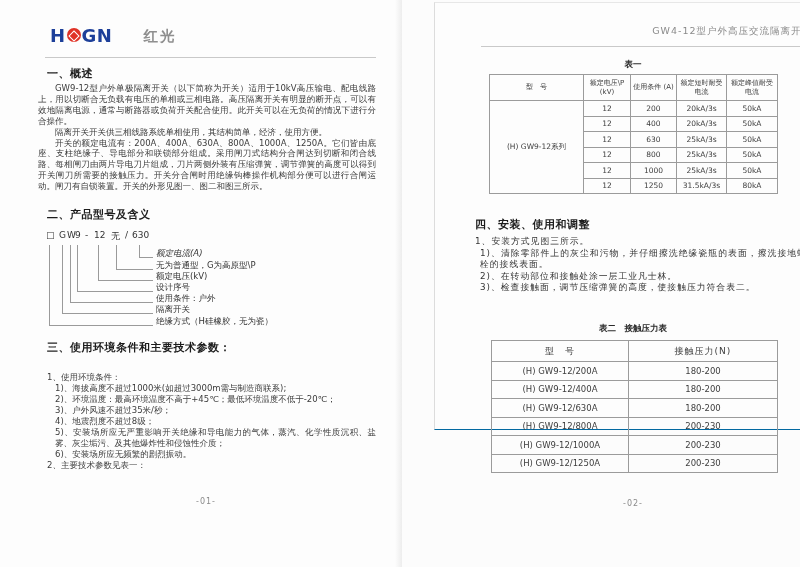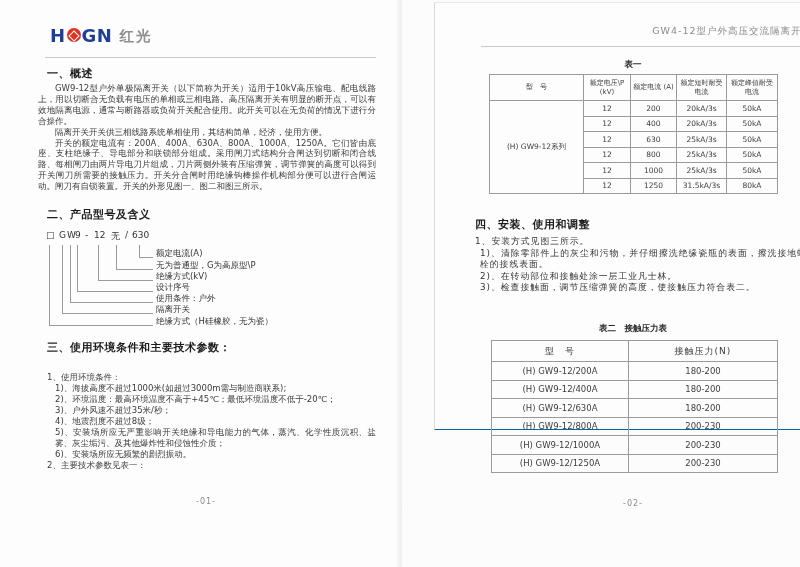--- a/index.html
+++ b/index.html
@@ -7,21 +7,21 @@
   body { font-family:"DejaVu Sans","Liberation Sans",sans-serif; background:#f4f4f4; }
   .sheet { position:relative; width:800px; height:567px; background:#fcfcfc; overflow:hidden; }
 
   .page-left { position:absolute; left:0; top:0; width:400px; height:567px; background:#fdfdfd; }
   .page-divider { position:absolute; left:395px; top:0; width:7px; height:567px;
     background:linear-gradient(to right,#fdfdfd,#ededed); }
   .page-right { position:absolute; left:402px; top:2px; width:398px; height:428px;
     background:#fdfdfd; border-left:1px solid #dcdcdc; border-top:1px solid #e7e7e7; border-bottom:1px solid #0369a1;margin-left:32px; }
 
   
-  .logo { position:absolute; left:50px; top:25px; height:22px; display:flex; align-items:center; }
+  .logo { position:absolute; left:50px; top:25px; height:22px; display:flex; align-items:center;gap:24px; }
   .logo-letter { font-weight:bold; font-size:18px; color:#1d3f99; letter-spacing:.5px; line-height:20px; }
   .logo-o { display:inline-block; width:14px; height:14px; margin:0 1px; background:#e03226;
     border-radius:50%; position:relative; }
   .logo-o::after { content:""; position:absolute; left:3.5px; top:3.5px; width:6px; height:6px;
     border:1.4px solid #fff; transform:rotate(45deg); }
   .logo-cn { font-weight:bold; font-size:14.5px; color:#8f8f8f; margin-left:7px; letter-spacing:2px; }
   .logo-rule { position:absolute; left:45px; top:57px; width:331px; height:1px; background:#c9c9c9; }
 
   
   .sec-title { position:absolute; font-size:11px; font-weight:bold; color:#1c1c1c; letter-spacing:.5px; }
@@ -86,25 +86,25 @@
         <span class="code-part" style="left: 46px;">□</span>
         <span class="code-part" style="left: 59px;">G</span>
         <span class="code-part" style="left: 67px;">W</span>
         <span class="code-part" style="left: 75px;">9</span>
         <span class="code-part" style="left: 85px;">-</span>
         <span class="code-part" style="left: 94px;">12</span>
         <span class="code-part" style="left: 111px;">无</span>
         <span class="code-part" style="left: 125px;">/</span>
         <span class="code-part" style="left: 132px;">630</span>
         <div class="code-line" style="left: 139px; top: 245px; width: 14px; height: 13px;"></div>
-        <div class="model-label" style="top: 248px;">额定电流(A)</div>
+        <div class="model-label" style="top: 248px; font-style: italic;">额定电流(A)</div>
         <div class="code-line" style="left: 116px; top: 245px; width: 37px; height: 25px;"></div>
         <div class="model-label" style="top: 260px;">无为普通型，G为高原型\P</div>
         <div class="code-line" style="left: 98px; top: 245px; width: 55px; height: 36px;"></div>
-        <div class="model-label" style="top: 271px;">绝缘方式(kV)</div>
+        <div class="model-label" style="top: 271px;">额定电压(kV)</div>
         <div class="code-line" style="left: 77px; top: 245px; width: 76px; height: 47px;"></div>
         <div class="model-label" style="top: 282px;">设计序号</div>
         <div class="code-line" style="left: 70px; top: 245px; width: 83px; height: 58px;"></div>
         <div class="model-label" style="top: 293px;">使用条件：户外</div>
         <div class="code-line" style="left: 62px; top: 245px; width: 91px; height: 69px;"></div>
         <div class="model-label" style="top: 304px;">隔离开关</div>
         <div class="code-line" style="left: 49px; top: 245px; width: 104px; height: 81px;"></div>
         <div class="model-label" style="top: 316px;">绝缘方式（H硅橡胶，无为瓷）</div>
       </div>
 
@@ -135,21 +135,21 @@
           <col style="width:94px">
           <col style="width:47px">
           <col style="width:46px">
           <col style="width:50px">
           <col style="width:51px">
         </colgroup>
       <thead id="table1-head">
           <tr>
             <th>型　号</th>
             <th>额定电压\P (kV)</th>
-            <th>额定电流 (A)</th>
+            <th>使用条件 (A)</th>
             <th>额定短时耐受电流</th>
             <th>额定峰值耐受电流</th>
           </tr>
         </thead>
       <tbody id="table1-body">
           <tr>
             <td rowspan="6">(H) GW9-12系列</td>
             <td>12</td>
             <td>200</td>
             <td>20kA/3s</td>

